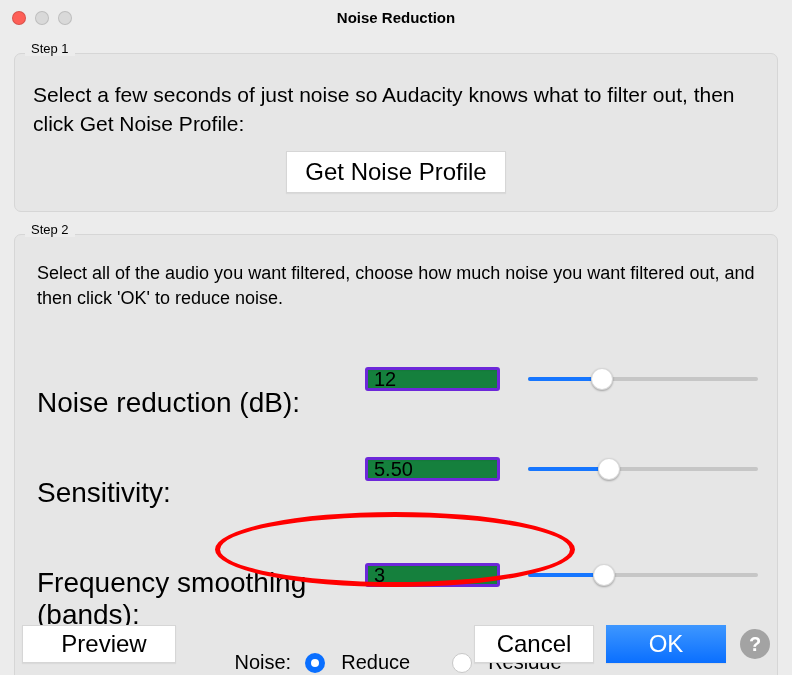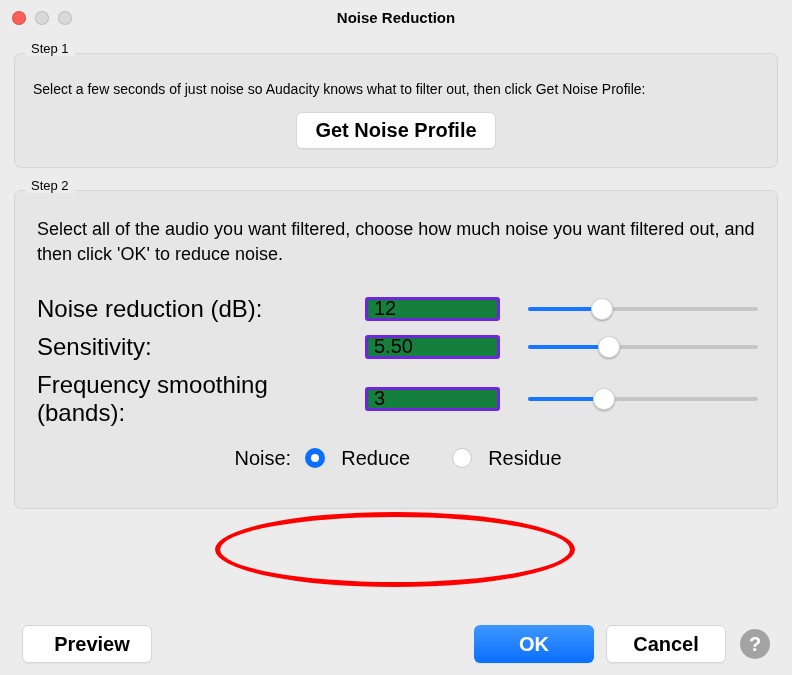--- a/index.html
+++ b/index.html
@@ -34,42 +34,42 @@
       background: #e6e6e6;
       padding: 16px 16px 18px 16px;
       position: relative;
     }
     .panel-title {
       position: absolute; top: -13px; left: 10px;
       background: #ececec; padding: 0 6px;
       font-size: 13px;
     }
     .panel-marginlabel { margin-top: 10px; }
-    .step1-text { font-size: 14px; line-height: 1.4; margin: 10px 2px 12px 2px; }
+    .step1-text { font-size: 21px; line-height: 1.4; margin: 10px 2px 12px 2px; }
     .step2-text { font-size: 18px; line-height: 1.4; margin: 10px 2px 18px 2px; }
     .btn {
       background: #fff;
       border: 1px solid #d6d6d6;
-      border-radius: 6px;
+      border-radius: 0;
       padding: 6px 18px;
-      font-size: 20px;
+      font-size: 24px;
       box-shadow: 0 1px 1px rgba(0,0,0,.05);
       cursor: default;
-      display: inline-flex; align-items: center; justify-content: center; font-weight: bold;
+      display: inline-flex; align-items: center; justify-content: center;
     }
     .btn.primary {
       background: linear-gradient(#3e97ff,#0a6fff);
       color: #fff; border: none;
     }
     .center-row { display: flex; justify-content: center; margin-top: 4px; }
     .param-row {
       display: flex; align-items: center; margin: 10px 2px;
       gap: 8px;
     }
-    .param-label { flex: 0 0 320px; font-size: 24px; }
+    .param-label { flex: 0 0 320px; font-size: 28px; margin-top: 48px; }
     .param-input {
       width: 135px; height: 24px;
       border: 3px solid #6d28d9; border-radius: 3px;
       background: #15803d; font-size: 20px; padding: 2px 6px;
       box-shadow: inset 0 1px 1px rgba(0,0,0,.05);
     }
     .slider-wrap { flex: 1; display: flex; align-items: center; padding-left: 20px;}
     .slider {
       position: relative; width: 230px; height: 20px;
     }
@@ -103,21 +103,21 @@
       content: ""; position: absolute; left: 50%; top: 50%;
       transform: translate(-50%,-50%); width: 8px; height: 8px;
       background: #fff; border-radius: 50%;
     }
     .bottom-row {
       position: absolute; left: 0; right: 0; bottom: 12px;
       display: flex; align-items: center; padding: 0 22px;
     }
     .spacer { flex: 1; }
     .bottom-row .btn { width: 120px; height: 38px; margin-left: 12px; }
-    .bottom-row .btn.preview { width: 130px; margin-left: 0; padding-left: 28px; }
+    .bottom-row .btn.preview { width: 154px; margin-left: 0; padding-left: 28px; }
     .help-btn {
       width: 30px; height: 30px; border-radius: 50%;
       background: #a3a3a3; color: #fff; font-weight: 700;
       display: inline-flex; align-items: center; justify-content: center;
       font-size: 20px; margin-left: 14px;
     }
     .annotation-ellipse {
       position: absolute; border: 5px solid #ff0000;
       border-radius: 50%;
       pointer-events: none;
@@ -195,18 +195,18 @@
       <span>Residue</span>
     </span>
   </div>
 </div>
 
 <div class="annotation-ellipse" style="left:215px; top:512px; width:360px; height:75px;"></div>
 
 <div class="bottom-row">
   <div class="btn preview">Preview</div>
   <div class="spacer"></div>
+  <div class="btn">Cancel</div>
   <div class="btn primary">OK</div>
-  <div class="btn">Cancel</div>
   <div class="help-btn">
       <span>?</span>
     </div>
 </div>
 
 </body></html>

